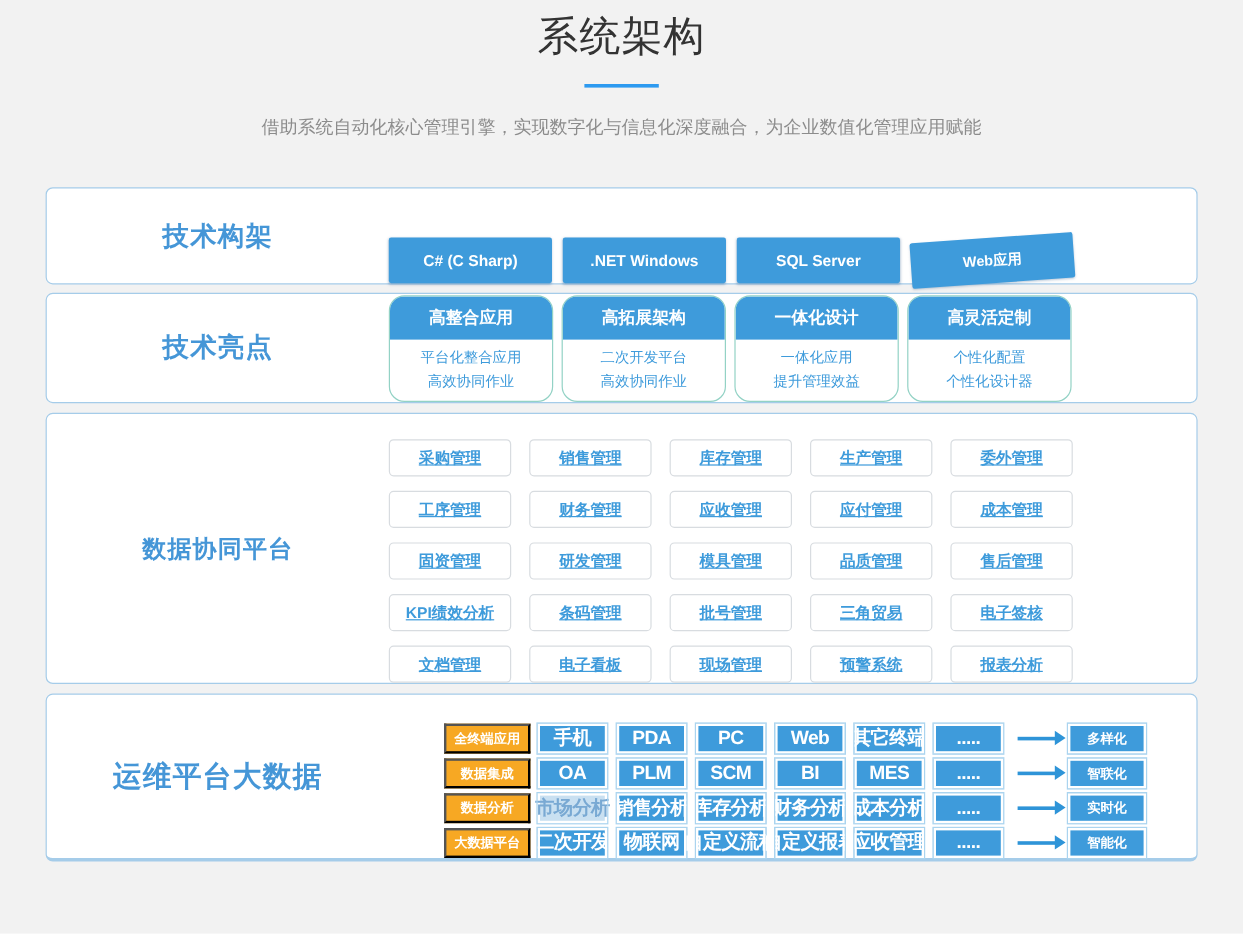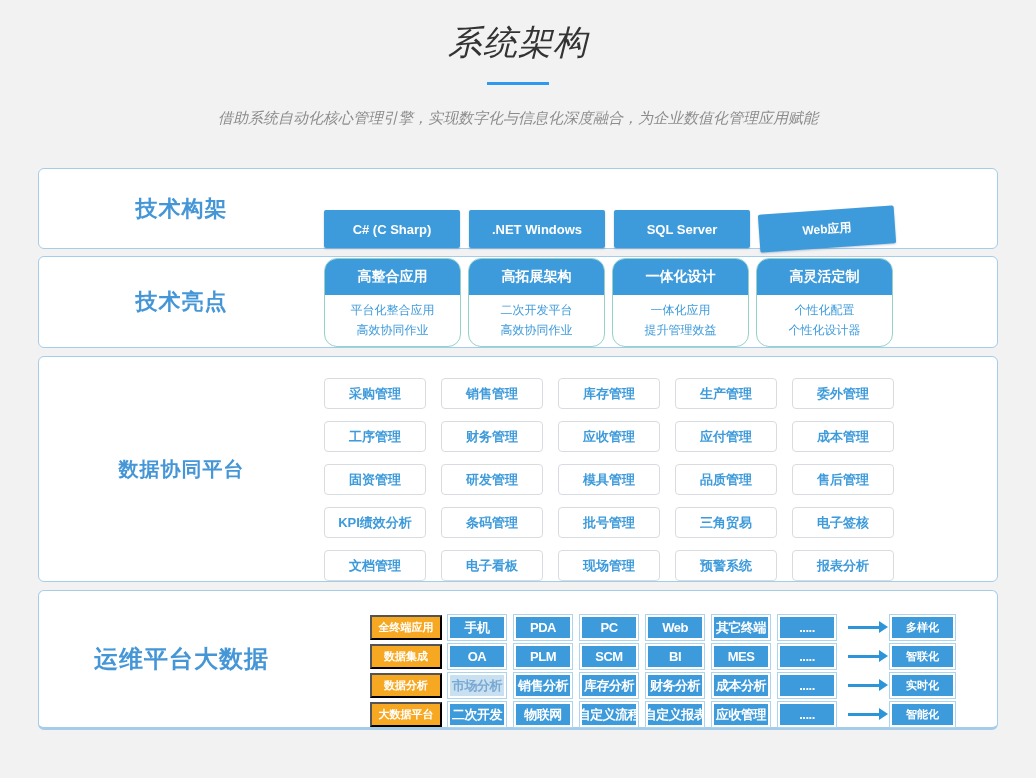--- a/index.html
+++ b/index.html
@@ -1,20 +1,20 @@
 <!DOCTYPE html>
 <html><head>
 <meta charset="utf-8">
 <style>
   * { margin:0; padding:0; box-sizing:border-box; }
   body { font-family:"Liberation Sans","DejaVu Sans",sans-serif; }
   .page { width:1036px; height:778px; background:#f2f2f2; overflow:hidden; }
 
   
-  .hero { text-align:center; padding-top:20px;font-style:italic; }
+  .hero { text-align:center; padding-top:8px; }
   .hero h1 { font-size:34px; font-weight:500; color:#333; letter-spacing:1px; }
   .hero .underline { width:62px; height:3px; background:#2d9af0; margin:16px auto 0; }
   .hero .subtitle { margin-top:24px; font-size:15px; color:#8c8c8c; }
 
   
   .section { width:960px; margin:0 auto; background:#fff; border:1px solid #a5cce9;
              border-radius:6px; display:flex; align-items:stretch; }
   .sec1 { margin-top:40px; height:81px; }
   .sec2 { margin-top:7px; height:92px; }
   .sec3 { margin-top:8px; height:226px; }
@@ -37,30 +37,30 @@
              background:#fff; overflow:hidden; }
   .hl-head { height:36px; background:#3e9bdb; color:#fff; font-size:14px; font-weight:700;
              display:flex; align-items:center; justify-content:center; }
   .hl-body { padding:5px 0 6px; }
   .hl-line { font-size:12px; color:#3e9bdb; line-height:20px; text-align:center; }
 
   
   .mod-grid { display:grid; grid-template-columns:repeat(5,102px); gap:12px 15px; }
   .mod-btn { height:31px; background:#fff; border:1px solid #d8dce0; border-radius:4px;
              color:#3e9bdb; font-size:13px; font-weight:700; cursor:pointer;
-             display:flex; align-items:center; justify-content:center; white-space:nowrap; }
+             display:flex; align-items:center; justify-content:center; white-space:nowrap;text-decoration:underline; }
 
   
   .ops-rows { display:flex; flex-direction:column; gap:4px; }
   .ops-row { display:flex; align-items:center;padding-left:46px; }
   .ops-cat { width:72px; height:25px; background:#f7a823; color:#fff; font-size:11px;
              font-weight:700; display:flex; align-items:center; justify-content:center;
              margin-right:6px; cursor:pointer; }
   .ops-cell { width:58px; height:25px; background:#3e9bdb; border:2px solid #fff;
-              outline:1px solid #aad4ef; color:#fff; font-size:13px; font-weight:700;
+              outline:1px solid #aad4ef; color:#fff; font-size:16px; font-weight:700;
               display:flex; align-items:center; justify-content:center; margin-right:8px;
               white-space:nowrap; cursor:pointer; letter-spacing:-0.5px; }
   .ops-cell.muted { background:#c9e0f1; color:#79a9d3; }
   .ops-arrow { position:relative; width:32px; height:3px; background:#2e94d8;
                margin:0 10px 0 4px; }
   .ops-arrow::after { content:''; position:absolute; right:-8px; top:-5px;
                       border-left:9px solid #2e94d8; border-top:6.5px solid transparent;
                       border-bottom:6.5px solid transparent; }
   .ops-result { width:65px; height:25px; background:#3e9bdb; border:2px solid #fff;
                 outline:1px solid #aad4ef; color:#fff; font-size:11px; font-weight:700;

